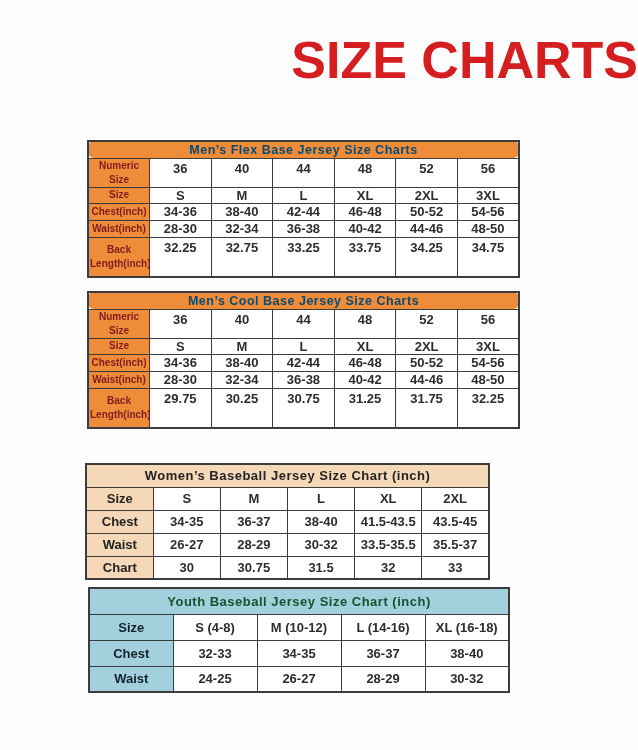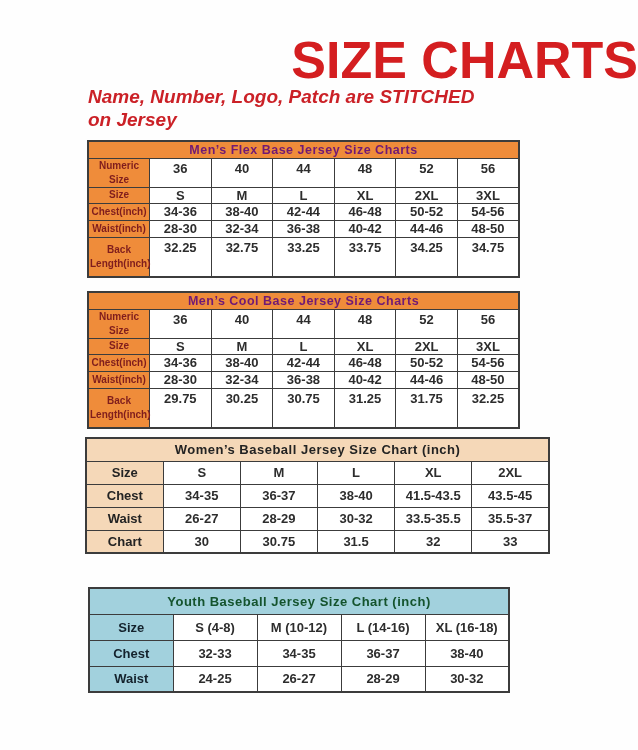--- a/index.html
+++ b/index.html
@@ -35,37 +35,37 @@
     text-align: center; vertical-align: middle;
     font-weight: 700;
     padding: 0 1px;
   }
   td.data-cell { color: #2d2d2d; font-size: 13px; background: #ffffff; }
   tr.tall td.data-cell { vertical-align: top; padding-top: 2px; }
 
   
   .t-mens { left: 87px; width: 433px; border: 2px solid #3c3c3c; }
   .t-mens .caption-cell {
-    background: #ef8c3a; color: #701a75;
-    font-size: 12.5px; height: 17px; letter-spacing: 0.5px;
+    background: #ef8c3a; color: #0c4a6e;
+    font-size: 12.5px; height: 17px; letter-spacing: 0.5px; border-radius: 6px;
   }
   .t-mens th.label-cell {
     background: #ef8c3a; color: #7f1d1d;
     font-size: 10px; width: 97px; line-height: 14px;
   }
   .t-mens td.data-cell { width: 56px; }
   .t-mens tr { height: 17px; }
   .t-mens tr.r-numeric { height: 28px; }
   .t-mens tr.r-size { height: 16px; }
   .t-mens tr.r-back { height: 40px; }
   #table-mens-flex { top: 140px; }
   #table-mens-cool { top: 291px; }
 
   
-  .t-womens { left: 85px; width: 465px; top: 437px; border: 2px solid #3c3c3c; }
+  .t-womens { left: 85px; width: 405px; top: 463px; border: 2px solid #3c3c3c; }
   .t-womens .caption-cell {
     background: #f5d8b8; color: #232323;
     font-size: 13px; height: 22px; letter-spacing: 0.5px;
   }
   .t-womens th.label-cell {
     background: #f5d8b8; color: #232323;
     font-size: 13px; width: 72px;
   }
   .t-womens td.data-cell { width: 74px; }
   .t-womens tr { height: 23px; }
@@ -83,24 +83,20 @@
   .t-youth td.data-cell { width: 88px; }
   .t-youth tr { height: 26px; }
 </style>
 </head>
 <body>
 
 <div class="page">
 
   <div class="main-title">SIZE CHARTS</div>
 
-  <div class="subtitle">
-    <span>Name, Number, Logo, Patch are STITCHED</span><br>
-    <span>on Jersey</span>
-  </div>
 
   <table id="table-mens-flex" class="t-mens">
     <thead>
       <tr>
         <th class="caption-cell" colspan="7">Men’s Flex Base Jersey Size Charts</th>
       </tr>
     </thead>
     <tbody>
         <tr class="r-numeric tall">
           <th class="label-cell">Numeric<br>Size</th>

